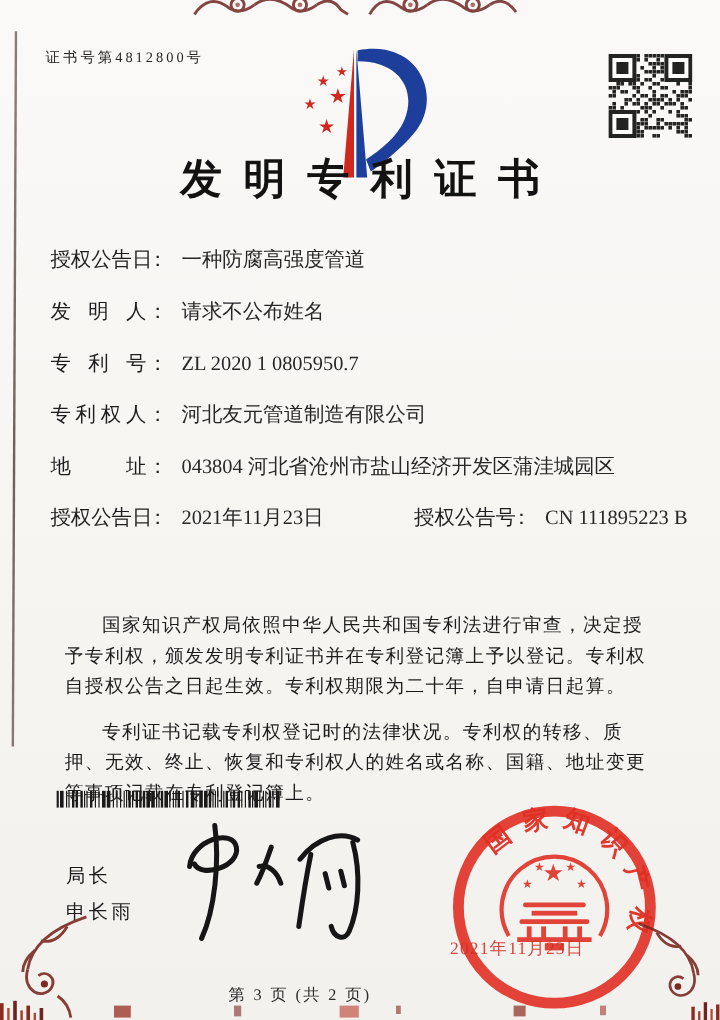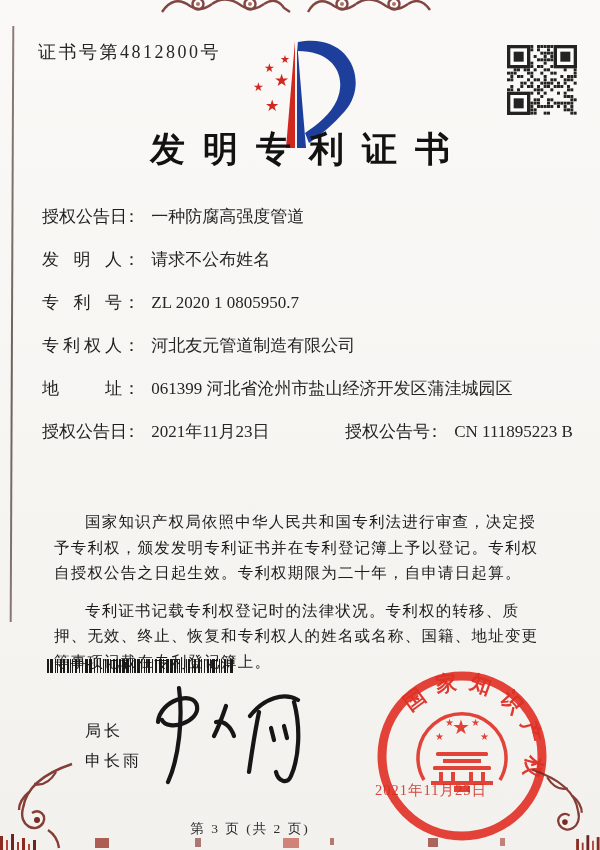--- a/index.html
+++ b/index.html
@@ -8,40 +8,40 @@
     background:linear-gradient(180deg,#faf9f7 0%,#f6f5f2 55%,#f3f1ee 100%);
     font-family:"Liberation Serif","DejaVu Serif",serif;
     color:#1f1f1f;
   }
   .abs{position:absolute;}
   
   .page-edge{left:11px;top:26px;width:2px;height:596px;
     background:linear-gradient(180deg,#6a554c,#3e2f2a 60%,#64504a);opacity:.75;
     transform:rotate(.25deg);}
   
-  .cert-no{left:38px;top:40px;font-size:18px;letter-spacing:2.5px;color:#252525;text-align:right;}
+  .cert-no{left:38px;top:40px;font-size:12px;letter-spacing:2.5px;color:#252525;text-align:right;}
   .logo{left:250px;top:36px;width:118px;height:118px;}
   .qr{left:507px;top:45px;width:70px;height:70px;opacity:.92;}
   .title{left:0;top:126px;width:600px;text-align:center;
     font-size:35px;font-weight:bold;letter-spacing:18px;text-indent:18px;color:#121212;}
   
   .fields{left:42px;top:204px;width:516px;font-size:17px;color:#242424;}
   .frow{height:26px;line-height:26px;margin-bottom:17px;position:relative;white-space:nowrap;}
   .flabel{display:inline-block;width:80px;text-align:justify;text-align-last:justify;
     vertical-align:top;color:#1d1d1d;}
   .fcolon{display:inline-block;margin:0 2px 0 1px;}
   .fvalue{display:inline-block;margin-left:5px;color:#262626;}
   .grant-no-group{position:absolute;left:303px;top:0;white-space:nowrap;}
   
   .body-text{left:42px;top:497px;width:518px;font-size:15.5px;line-height:25.5px;color:#1c1c1c;}
   .body-text p{margin:12px;text-indent:2em;letter-spacing:1.2px;}
   
   .barcode{left:47px;top:658px;width:188px;height:16px;}
   
-  .sig-titles{left:55px;top:716px;font-size:16px;letter-spacing:3px;color:#1b1b1b;line-height:30px;margin-left:30px;}
+  .sig-titles{left:55px;top:716px;font-size:16px;letter-spacing:3px;color:#1b1b1b;line-height:30px;}
   .signature{left:132px;top:678px;width:195px;height:112px;}
   
   .seal{left:372px;top:666px;width:180px;height:180px;opacity:.95;}
   
   .footer{left:0;top:820px;width:500px;text-align:center;font-size:13.5px;letter-spacing:2px;color:#2c2c2c;}
   
   .orn-top{left:160px;top:-2px;width:272px;height:16px;}
   .orn-bl{left:-2px;top:760px;width:80px;height:92px;}
   .orn-br{left:524px;top:766px;width:80px;height:86px;transform:scaleX(-1);}
   .fringe{top:838px;position:absolute;}
@@ -255,21 +255,21 @@
   <div class="frow">
     <span class="flabel">专利号</span><span class="fcolon">：</span>
     <span class="fvalue">ZL 2020 1 0805950.7</span>
   </div>
   <div class="frow">
     <span class="flabel">专利权人</span><span class="fcolon">：</span>
     <span class="fvalue">河北友元管道制造有限公司</span>
   </div>
   <div class="frow">
     <span class="flabel">地址</span><span class="fcolon">：</span>
-    <span class="fvalue">061399 河北省沧州市盐山经济开发区蒲洼城园区</span>
+    <span class="fvalue">043804 河北省沧州市盐山经济开发区蒲洼城园区</span>
   </div>
   <div class="frow">
     <span class="flabel">授权公告日</span><span class="fcolon">：</span>
     <span class="fvalue">2021年11月23日</span>
     <span class="grant-no-group">
       <span class="flabel">授权公告号</span><span class="fcolon">：</span>
       <span class="fvalue">CN 111895223 B</span>
     </span>
   </div>
 </div>

